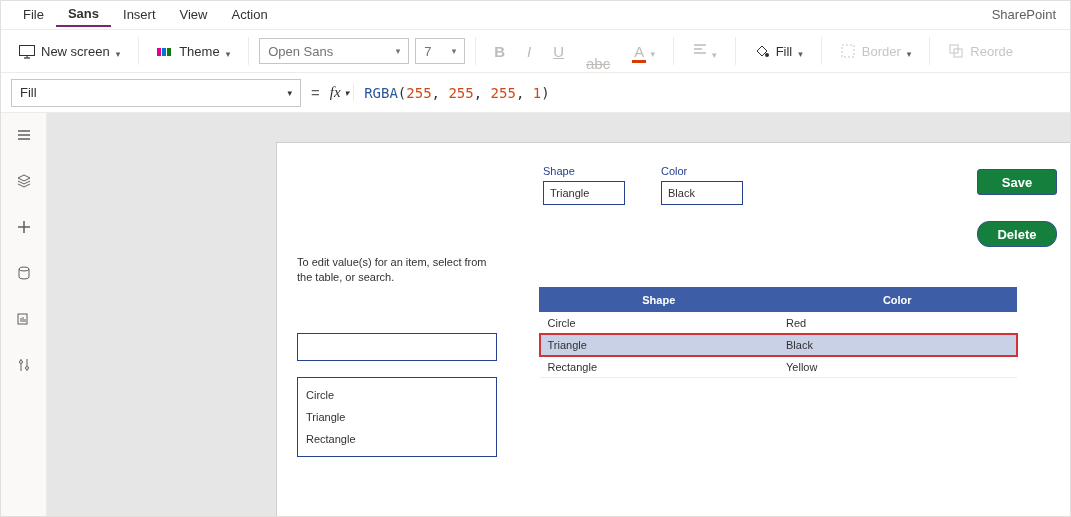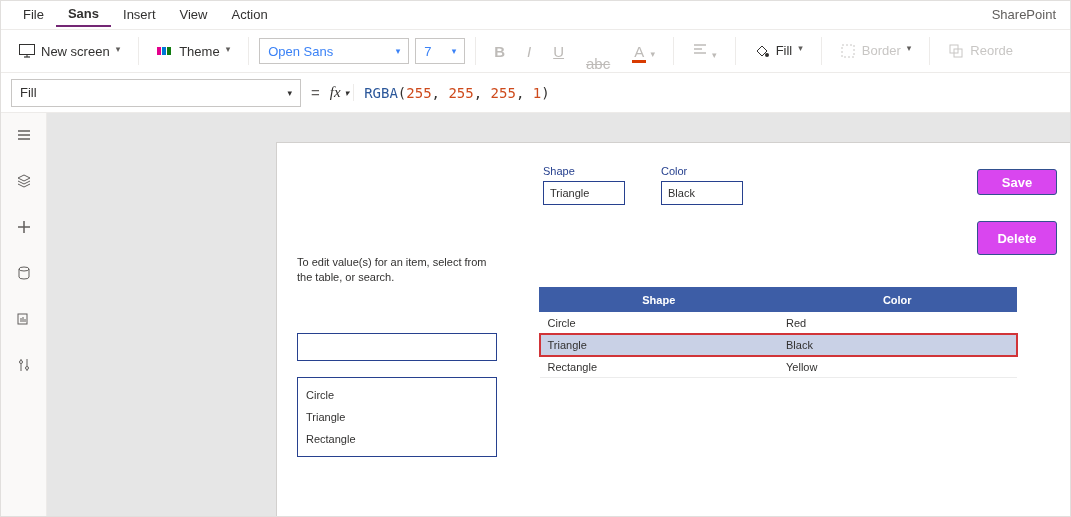--- a/index.html
+++ b/index.html
@@ -4,41 +4,41 @@
 <style>
   * { box-sizing: border-box; margin: 0; padding: 0; }
   body { font-family: "Segoe UI", Arial, sans-serif; font-size: 13px; color: #323130; background: #fff; width: 1071px; height: 517px; overflow: hidden; border: 1px solid #e1dfdd; }
   .menubar { height: 28px; display: flex; align-items: center; padding: 0 10px; border-bottom: 1px solid #fff; }
   .menubar .item { padding: 4px 12px; cursor: pointer; }
   .menubar .item.active { font-weight: 600; border-bottom: 2px solid #742774; }
   .menubar .spacer { flex: 1; }
   .menubar .brand { color: #605e5c; padding-right: 4px; }
   .ribbon { height: 44px; display: flex; align-items: center; border-top: 1px solid #edebe9; border-bottom: 1px solid #edebe9; padding: 0 10px; gap: 6px; color: #323130; }
   .ribbon .sep { width: 1px; height: 28px; background: #edebe9; margin: 0 4px; }
-  .ribbon .btn { display: flex; align-items: flex-start; gap: 6px; padding: 4px 8px; cursor: pointer; }
-  .ribbon .combo { border: 1px solid #c8c6c4; height: 26px; display: flex; align-items: center; padding: 0 8px; color: #3b82f6; background: #fff; min-width: 150px; justify-content: space-between; }
+  .ribbon .btn { display: flex; align-items: flex-end; gap: 6px; padding: 4px 8px; cursor: pointer; }
+  .ribbon .combo { border: 1px solid #c8c6c4; height: 26px; display: flex; align-items: center; padding: 0 8px; color: #737373; background: #fff; min-width: 150px; justify-content: space-between; }
   .ribbon .combo.small { min-width: 50px; }
   .ribbon .tool { color: #bebbb8; padding: 4px 8px; cursor: pointer; font-size: 15px; }
   .ribbon .tool svg { width: 16px; height: 16px; }
   .ribbon .chev { font-size: 9px; color: #605e5c; }
   .ribbon .disabled { color: #c8c6c4; }
   .fxrow { height: 40px; display: flex; align-items: center; padding: 0 10px; gap: 10px; border-bottom: 1px solid #edebe9; }
   .fxrow .prop { border: 1px solid #c8c6c4; height: 28px; width: 290px; display: flex; align-items: center; justify-content: space-between; padding: 0 8px; background: #fff; }
   .fxrow .eq { font-size: 15px; color: #605e5c; }
   .fxrow .fx { display: flex; align-items: center; gap: 4px; font-style: italic; font-family: Georgia, serif; font-size: 15px; color: #323130; border-right: 1px solid #edebe9; padding-right: 4px; }
   .fxrow .formula { font-family: Consolas, monospace; font-size: 14px; flex: 1; }
   .fxrow .formula .fn { color: #2b579a; }
   .fxrow .formula .num { color: #ce4a1b; }
   .workspace { display: flex; height: calc(100% - 112px); }
   .sidebar { width: 46px; background: #faf9f8; border-right: 1px solid #edebe9; display: flex; flex-direction: column; align-items: center; padding-top: 12px; gap: 26px; color: #605e5c; }
   .sidebar .sbtn { width: 20px; height: 20px; display: flex; align-items: center; justify-content: center; cursor: pointer; }
   .canvas-wrap { flex: 1; background: #e6e6e6; position: relative; overflow: hidden; }
   .screen { position: absolute; left: 230px; top: 30px; width: 840px; height: 480px; background: #fff; box-shadow: 0 0 0 1px #d2d0ce; }
   .btn-primary { background: #3b5998; background: #3d5da8; background:#3b5da6; border:1px solid #32508f; color: #fff; font-weight:600; border-radius: 3px; display:flex; align-items:center; justify-content:center; cursor:pointer; }
-  .btn-primary { background:#d946ef;margin-left:32px; }
+  .btn-primary { background:#15803d;margin-left:32px; }
   .lbl { color:#27418f; font-size:11px; margin-bottom:4px; }
   .txtin { border:1.5px solid #27418f; height:24px; font-size:11px; padding:0 6px; display:flex; align-items:center; background:#fff; }
   .hint { font-size:11px; color:#323130; line-height:1.4; }
   .search { border:1.5px solid #27418f; height:28px; width:200px; }
   .listbox { border:1.5px solid #27418f; width:200px; padding:6px 8px; font-size:11px; line-height:2; }
   .tbl { border-collapse: collapse; width: 478px; font-size:11px; }
   .tbl th { background:#3d5da6; color:#fff; font-weight:600; height:24px; border:1px solid #3d5da6; }
   .tbl td { height:22px; padding:0 8px; border-bottom:1px solid #ececec; }
   .tbl tr.selected td { background:#c9d1e6; }
   .tbl tr.selected-outline { outline:2px solid #d13438; outline-offset:-1px; }
@@ -200,21 +200,21 @@
 
       <div style="position:absolute; left:384px; top:22px;">
         <div class="lbl">Color</div>
         <div class="txtin" style="width:82px;">Black</div>
       </div>
 
       <div style="position:absolute; right:60px; top:26px;">
         <div class="btn-primary" style="width:80px; height:26px;">Save</div>
       </div>
       <div style="position:absolute; right:60px; top:78px;">
-        <div class="btn-primary" style="width:80px; height:34px;">Delete</div>
+        <div class="btn-primary" style="width:80px; height:26px;border-radius:12px;">Delete</div>
       </div>
 
       <div style="position:absolute; left:20px; top:112px; width:190px;" class="hint">To edit value(s) for an item, select from the table, or search.</div>
 
       <div style="position:absolute; left:20px; top:190px;" class="search"></div>
 
       <div style="position:absolute; left:20px; top:234px;" class="listbox">
         <div>Circle</div>
         <div>Triangle</div>
         <div>Rectangle</div>

